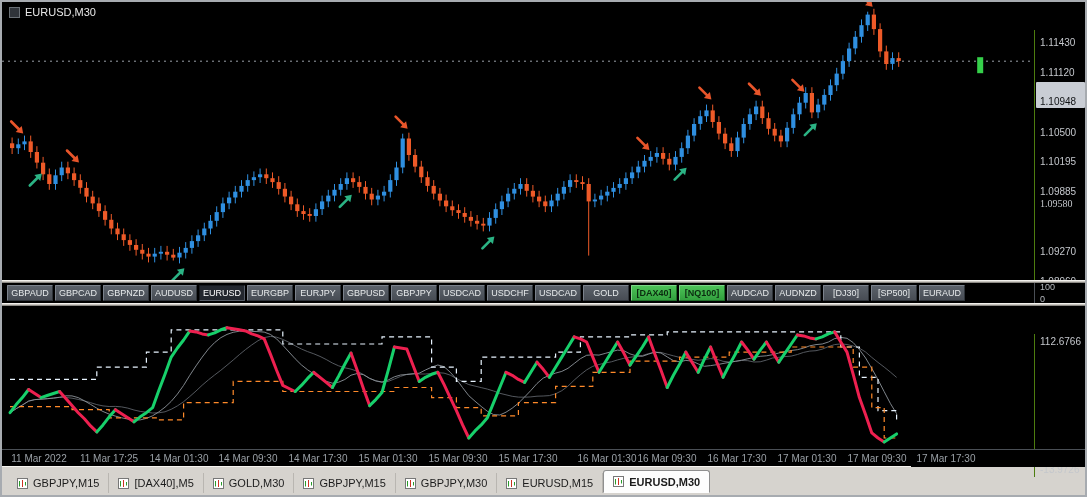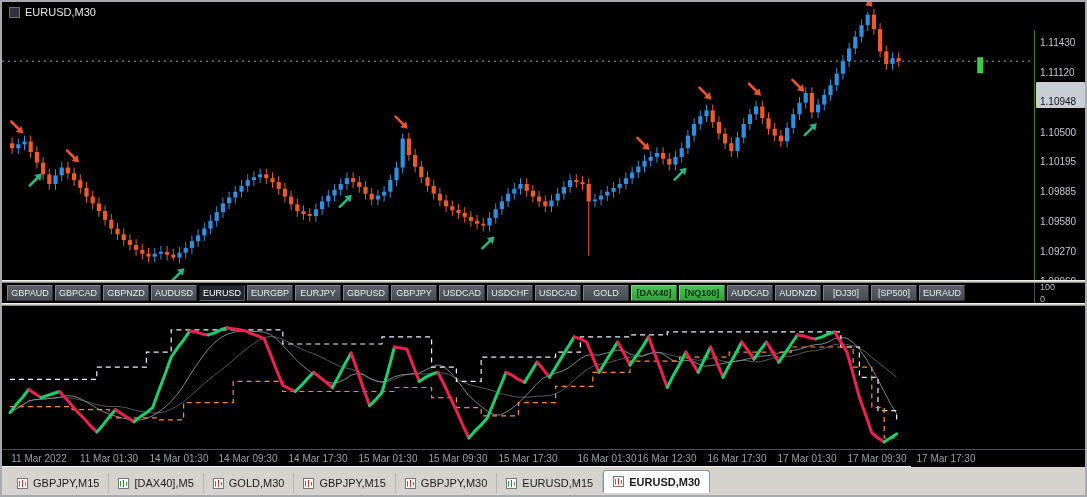--- a/index.html
+++ b/index.html
@@ -363,21 +363,21 @@
         <span class="title-icon"></span>
         <span>EURUSD,M30</span>
       </div>
       <div class="price-axis" id="price-axis">
           <div class="ax-label" style="top: 7px;">1.11430</div>
           <div class="ax-label" style="top: 37px;">1.11120</div>
           <div class="ax-label" style="top: 67px;">1.10810</div>
           <div class="ax-label" style="top: 97px;">1.10500</div>
           <div class="ax-label" style="top: 126px;">1.10195</div>
           <div class="ax-label" style="top: 156px;">1.09885</div>
-          <div class="ax-label" style="top: 186px;">1.09580</div>
+          <div class="ax-label" style="top: 168px; font-family: Liberation Serif, serif;">1.09580</div>
           <div class="ax-label" style="top: 216px;">1.09270</div>
           <div class="ax-label" style="top: 246px;">1.08960</div>
           <div class="ax-current" style="top: 52px;">1.10948</div>
         </div>
     </div>
 
     <div class="splitter s1"></div>
 
     <div class="ticker-panel">
       <div class="ticker-buttons" id="ticker-buttons">
@@ -451,33 +451,38 @@
           <polyline points="721.0,71.3 727.2,59.2 733.4,48.1 739.6,36.0" fill="none" stroke="#17d06b" stroke-width="3" stroke-linecap="round" stroke-linejoin="round"></polyline>
           <polyline points="739.6,36.0 745.8,44.1 752.0,53.2" fill="none" stroke="#ee2050" stroke-width="3" stroke-linecap="round" stroke-linejoin="round"></polyline>
           <polyline points="752.0,53.2 758.2,44.1 764.4,36.0" fill="none" stroke="#17d06b" stroke-width="3" stroke-linecap="round" stroke-linejoin="round"></polyline>
           <polyline points="764.4,36.0 770.6,46.1 776.8,56.2" fill="none" stroke="#ee2050" stroke-width="3" stroke-linecap="round" stroke-linejoin="round"></polyline>
           <polyline points="776.8,56.2 783.0,47.1 789.2,38.0 795.4,28.9" fill="none" stroke="#17d06b" stroke-width="3" stroke-linecap="round" stroke-linejoin="round"></polyline>
           <polyline points="795.4,28.9 801.6,29.9 807.8,31.9 814.0,32.9" fill="none" stroke="#ee2050" stroke-width="3" stroke-linecap="round" stroke-linejoin="round"></polyline>
           <polyline points="814.0,32.9 820.2,30.9 826.4,27.9 832.6,25.9" fill="none" stroke="#17d06b" stroke-width="3" stroke-linecap="round" stroke-linejoin="round"></polyline>
           <polyline points="832.6,25.9 838.8,36.0 845.0,46.1 851.2,68.3 857.4,91.6 863.6,108.7 869.8,126.9 876.0,132.0 882.2,136.0" fill="none" stroke="#ee2050" stroke-width="3" stroke-linecap="round" stroke-linejoin="round"></polyline>
           <polyline points="882.2,136.0 888.4,132.0 894.6,127.9" fill="none" stroke="#17d06b" stroke-width="3" stroke-linecap="round" stroke-linejoin="round"></polyline>
         </svg>
+      <div class="price-axis" id="ind-axis">
+          <div class="ax-label" style="top: 2px;">112.6766</div>
+          <div class="ax-label" style="top: 116px;">0.00</div>
+          <div class="ax-label" style="top: 130px;">-13.9726</div>
+        </div>
     </div>
 
     <div class="time-axis" id="time-axis">
         <div class="t-label" style="left: 37px;">11 Mar 2022</div>
-        <div class="t-label" style="left: 107px;">11 Mar 01:30</div>
+        <div class="t-label" style="left: 107px;">11 Mar 17:25</div>
         <div class="t-label" style="left: 177px;">14 Mar 01:30</div>
         <div class="t-label" style="left: 246px;">14 Mar 09:30</div>
         <div class="t-label" style="left: 316px;">14 Mar 17:30</div>
         <div class="t-label" style="left: 386px;">15 Mar 01:30</div>
         <div class="t-label" style="left: 456px;">15 Mar 09:30</div>
         <div class="t-label" style="left: 526px;">15 Mar 17:30</div>
         <div class="t-label" style="left: 595px; margin-left: 10px;">16 Mar 01:30</div>
-        <div class="t-label" style="left: 665px;">16 Mar 12:30</div>
+        <div class="t-label" style="left: 665px;">16 Mar 09:30</div>
         <div class="t-label" style="left: 735px;">16 Mar 17:30</div>
         <div class="t-label" style="left: 805px;">17 Mar 01:30</div>
         <div class="t-label" style="left: 875px;">17 Mar 09:30</div>
         <div class="t-label" style="left: 944px;">17 Mar 17:30</div>
       </div>
   </div>
 
   <div class="tabs-bar" id="tabs-bar">
       <div class="tab">
         <svg width="11" height="11" viewBox="0 0 11 11">

